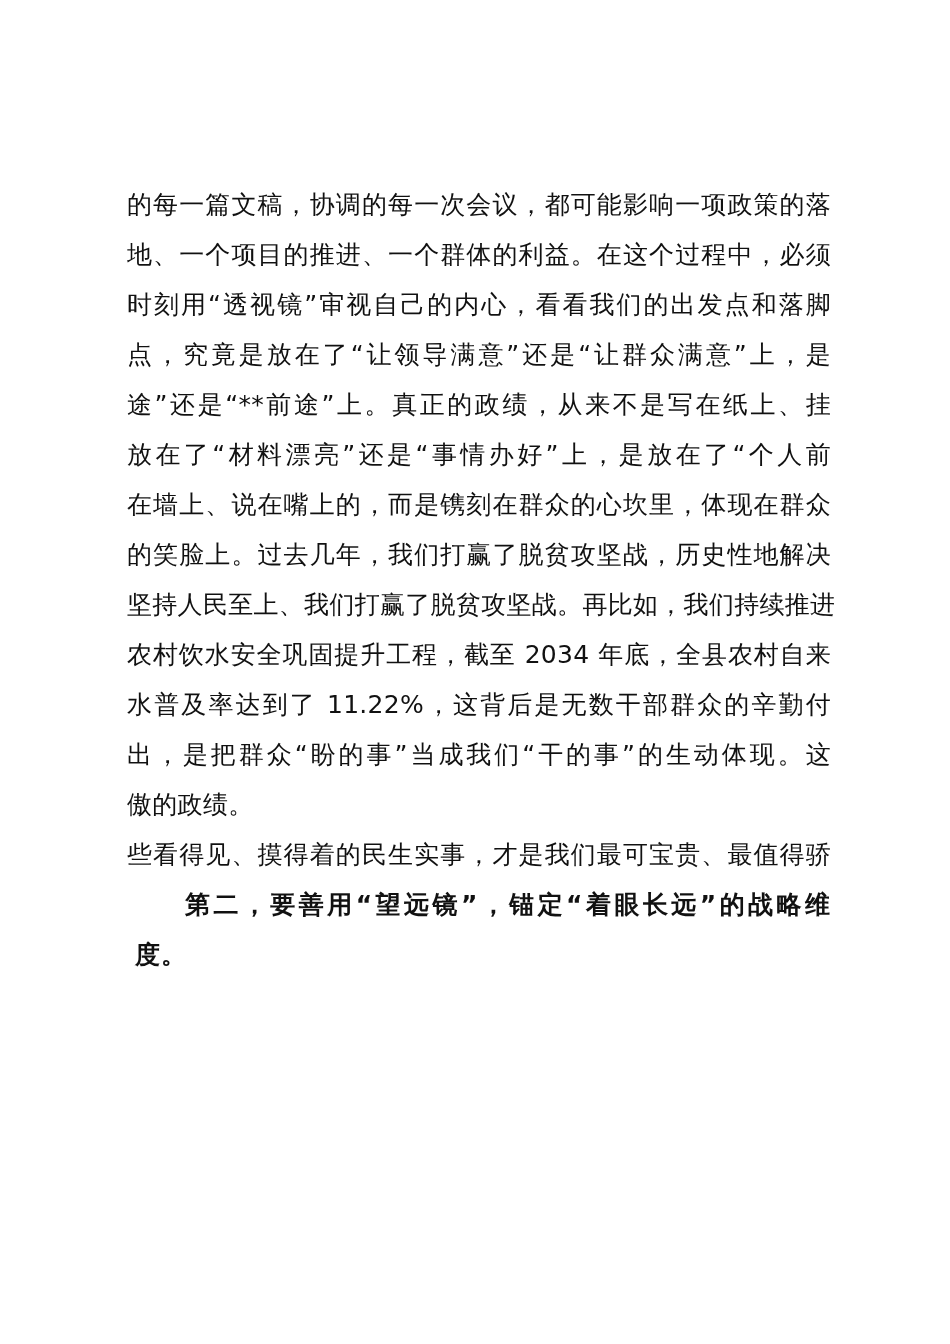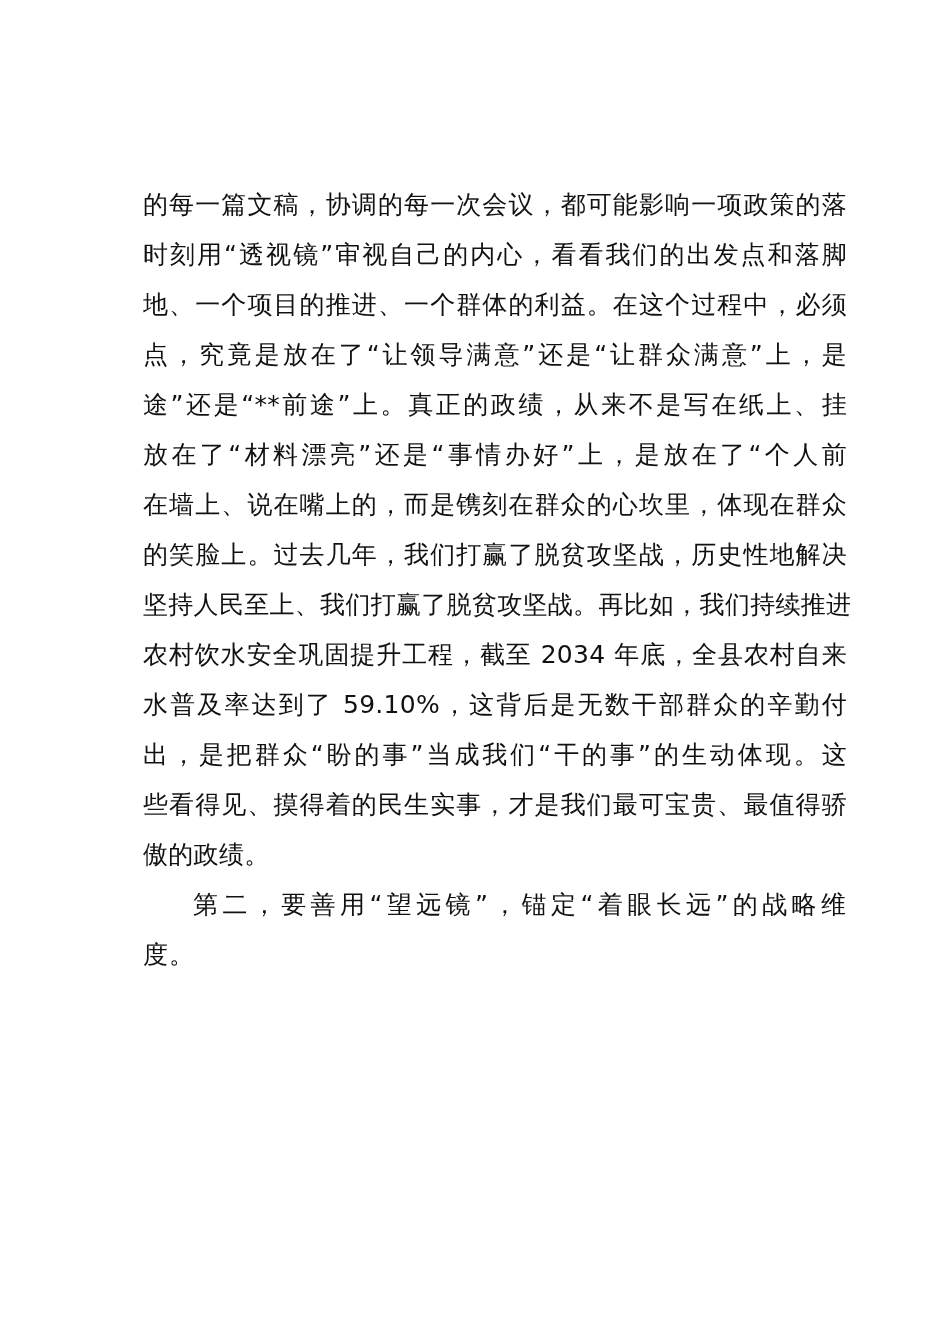--- a/index.html
+++ b/index.html
@@ -18,65 +18,66 @@
     .page {
       position: absolute;
       left: 0;
       top: 0;
       width: 950px;
       height: 1344px;
       background: #ffffff;
     }
     .body-text {
       position: absolute;
-      left: 143px;
+      left: 127px;
       top: 180px;
       width: 704px;
     }
     .line {
       height: 50px;
       line-height: 50px;
       font-size: 25px;
       white-space: nowrap;
       text-align: justify;
       text-align-last: justify;
       letter-spacing: 0.3px;
     }
     .line.last {
       text-align-last: left;
     }
     .line.indent {
       padding-left: 50px;
     }
     .line.heading {
-      font-weight: normal;
+      font-weight: bold;
       letter-spacing: 1px;
+      margin-left: 8px;
     }
   </style>
 </head>
 <body>
 
 <div class="page">
   <div class="body-text">
 
     <div>
       <div class="line">的每一篇文稿，协调的每一次会议，都可能影响一项政策的落</div>
+      <div class="line">地、一个项目的推进、一个群体的利益。在这个过程中，必须</div>
       <div class="line">时刻用“透视镜”审视自己的内心，看看我们的出发点和落脚</div>
-      <div class="line">地、一个项目的推进、一个群体的利益。在这个过程中，必须</div>
       <div class="line">点，究竟是放在了“让领导满意”还是“让群众满意”上，是</div>
       <div class="line">途”还是“**前途”上。真正的政绩，从来不是写在纸上、挂</div>
       <div class="line">放在了“材料漂亮”还是“事情办好”上，是放在了“个人前</div>
       <div class="line">在墙上、说在嘴上的，而是镌刻在群众的心坎里，体现在群众</div>
       <div class="line">的笑脸上。过去几年，我们打赢了脱贫攻坚战，历史性地解决</div>
       <div class="line">坚持人民至上、我们打赢了脱贫攻坚战。再比如，我们持续推进</div>
       <div class="line">农村饮水安全巩固提升工程，截至 2034 年底，全县农村自来</div>
-      <div class="line">水普及率达到了 59.10%，这背后是无数干部群众的辛勤付</div>
+      <div class="line">水普及率达到了 11.22%，这背后是无数干部群众的辛勤付</div>
       <div class="line">出，是把群众“盼的事”当成我们“干的事”的生动体现。这</div>
+      <div class="line last">傲的政绩。</div>
       <div class="line">些看得见、摸得着的民生实事，才是我们最可宝贵、最值得骄</div>
-      <div class="line last">傲的政绩。</div>
     </div>
 
     <div>
       <div class="line heading indent">第二，要善用“望远镜”，锚定“着眼长远”的战略维</div>
       <div class="line heading last">度。</div>
     </div>
 
 
   </div>
 </div>

